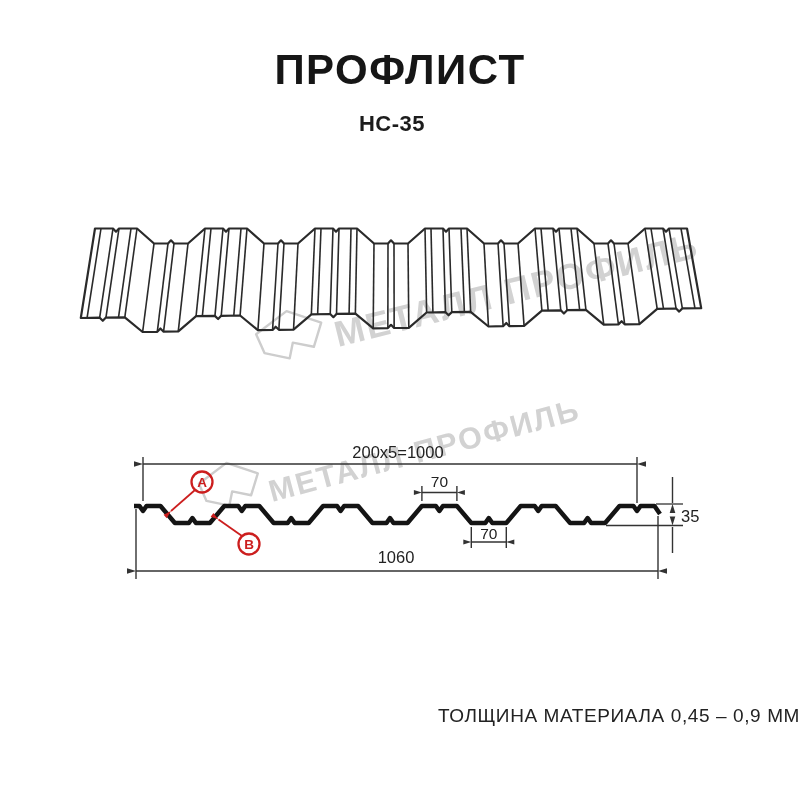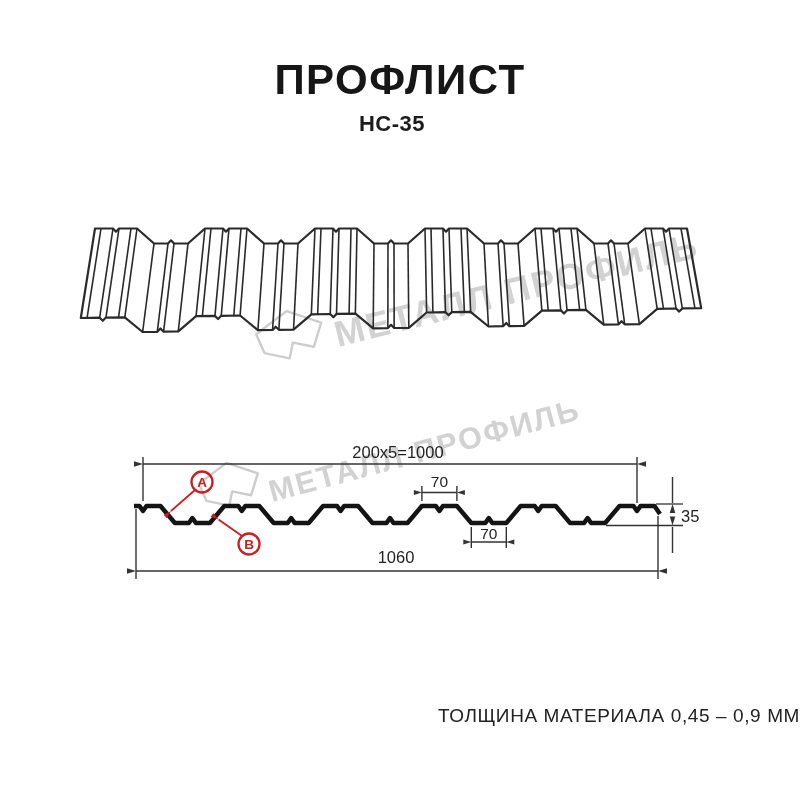--- a/index.html
+++ b/index.html
@@ -1,21 +1,21 @@
 <!DOCTYPE html>
 <html><head>
 <meta charset="utf-8">
 <style>
   html,body{margin:0;padding:0;}
   body{
     width:800px;height:800px;position:relative;background:#ffffff;
     font-family:"Liberation Sans", sans-serif;overflow:hidden;
   }
   .page-title{
-    position:absolute;left:0;right:0;top:56px;text-align:center;
+    position:absolute;left:0;right:0;top:46px;text-align:center;
     font-size:42px;font-weight:800;letter-spacing:1.5px;color:#161616;
   }
   .page-subtitle{
     position:absolute;left:0;right:16px;top:111px;text-align:center;
     font-size:22px;font-weight:600;letter-spacing:0.5px;color:#1c1c1c;
   }
   .page-caption{
     position:absolute;left:0;right:0;top:705px;text-align:right;
     font-size:19px;font-weight:400;letter-spacing:0.6px;color:#222222;
   }

